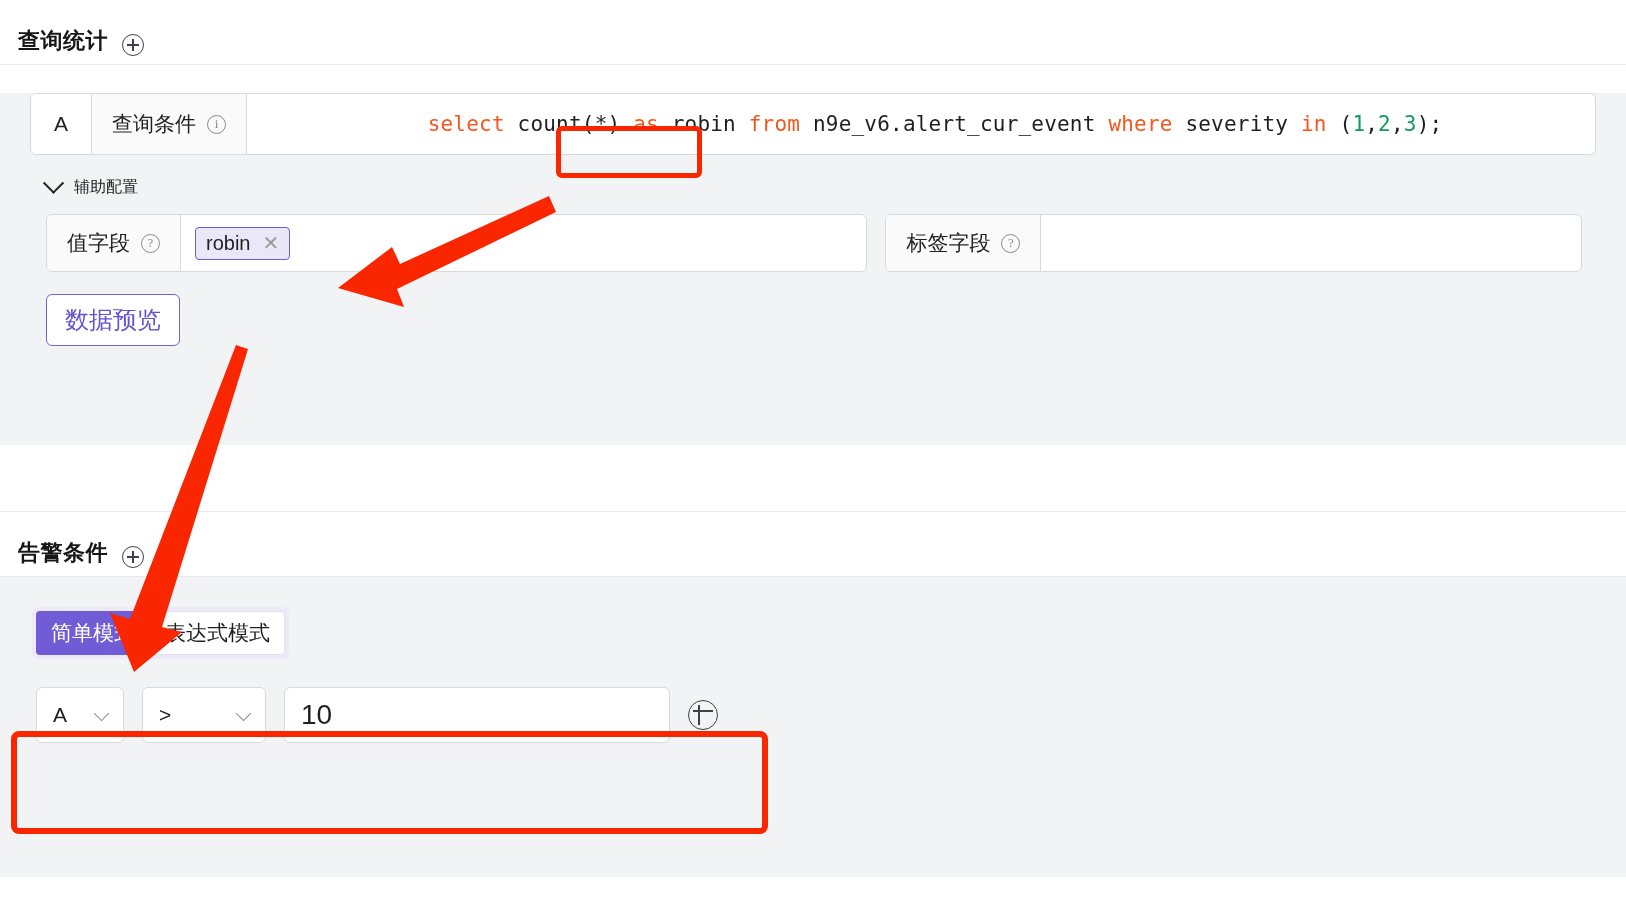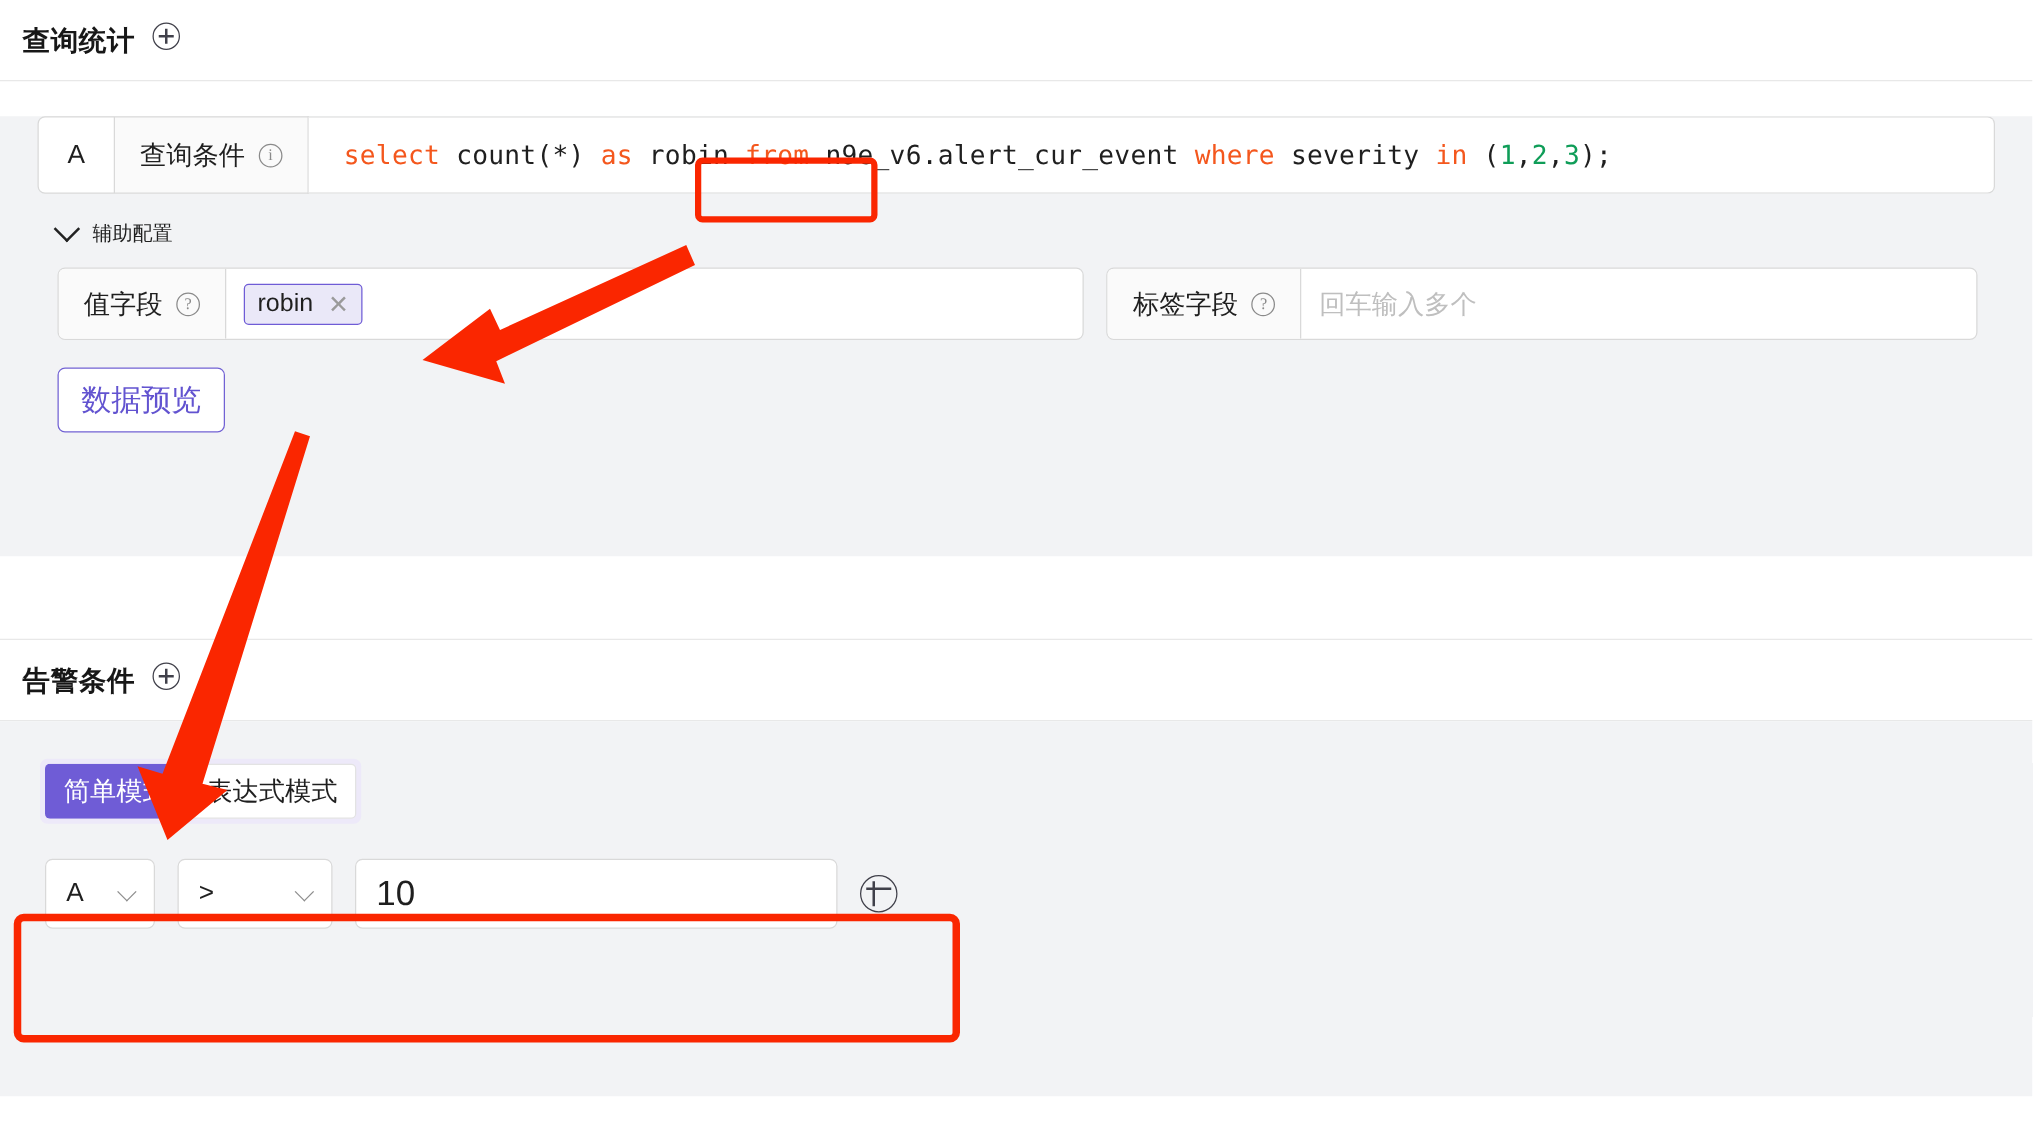--- a/index.html
+++ b/index.html
@@ -8,22 +8,22 @@
     width: 1626px; height: 908px;
     background: #ffffff;
     font-family: "Liberation Sans", "DejaVu Sans", sans-serif;
     color: #1f1f1f;
     overflow: hidden;
   }
   #root { position: relative; width: 1626px; height: 908px; }
 
   
   .section-header {
-    display: flex; align-items: flex-start; gap: 14px;
-    padding: 18px 18px;
+    display: flex; align-items: flex-end; gap: 14px;
+    padding: 8px 18px;
     height: 64px;
   }
   .section-title {
     font-size: 22px; font-weight: 700; letter-spacing: .5px;
     color: #171717;
   }
   .plus-circle {
     width: 22px; height: 22px; border-radius: 50%;
     border: 1.6px solid #40404a;
     position: relative; flex: none;
@@ -67,20 +67,21 @@
   }
   .seg-sql {
     flex: 1; background: #ffffff;
     border: 1px solid #d9d9d9; border-left: none; border-radius: 0 6px 6px 0;
     display: flex; align-items: center;
     padding-left: 28px;
     font-family: "DejaVu Sans Mono", "Liberation Mono", monospace;
     font-size: 21px; letter-spacing: .2px;
     white-space: nowrap; overflow: hidden;
     position: relative;
+    justify-content: center;
   }
   .kw  { color: #f4571d; }
   .num { color: #0f9d58; }
   .pln { color: #1f1f1f; }
 
   
   .collapse {
     display: flex; align-items: center; gap: 13px;
     margin: 22px 0 0 46px;
     font-size: 16px; color: #1f1f1f;
@@ -244,23 +245,20 @@
             <span class="tag-x">✕</span>
           </span>
         </div>
       </div>
 
       <div class="field-group right">
         <div class="field-addon">
           <span>标签字段</span>
           <span class="q-icon">?</span>
         </div>
-        <div class="field-body">
-          <span class="placeholder">回车输入多个</span>
-        </div>
       </div>
     </div>
 
     
     <div class="btn-outline">数据预览</div>
   </div>
 
   <div style="height:66px;"></div>
   <div class="hr"></div>
 

